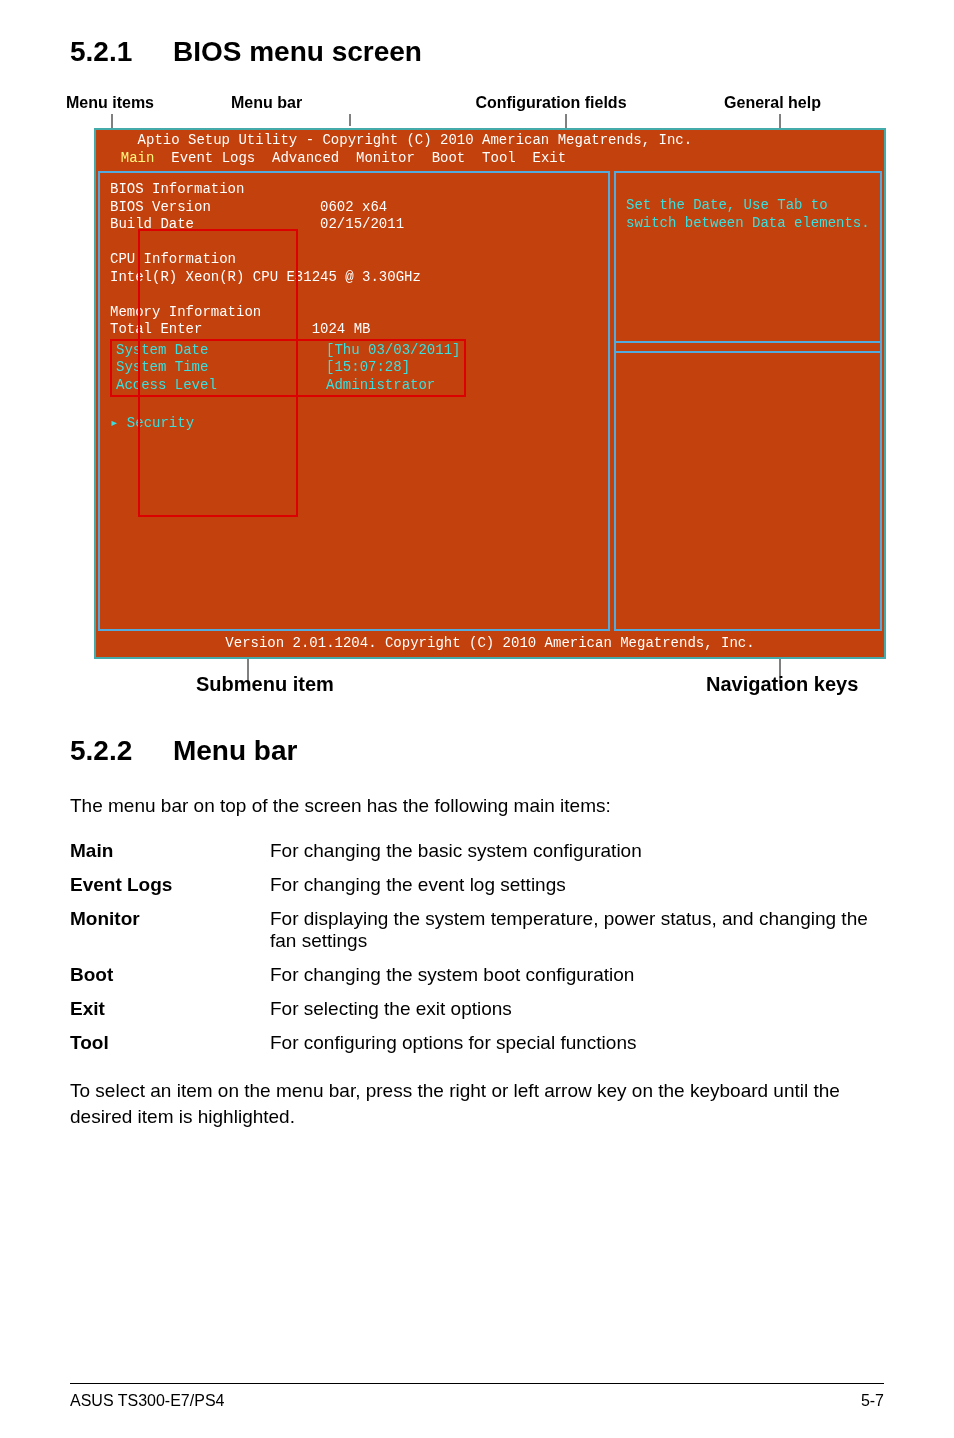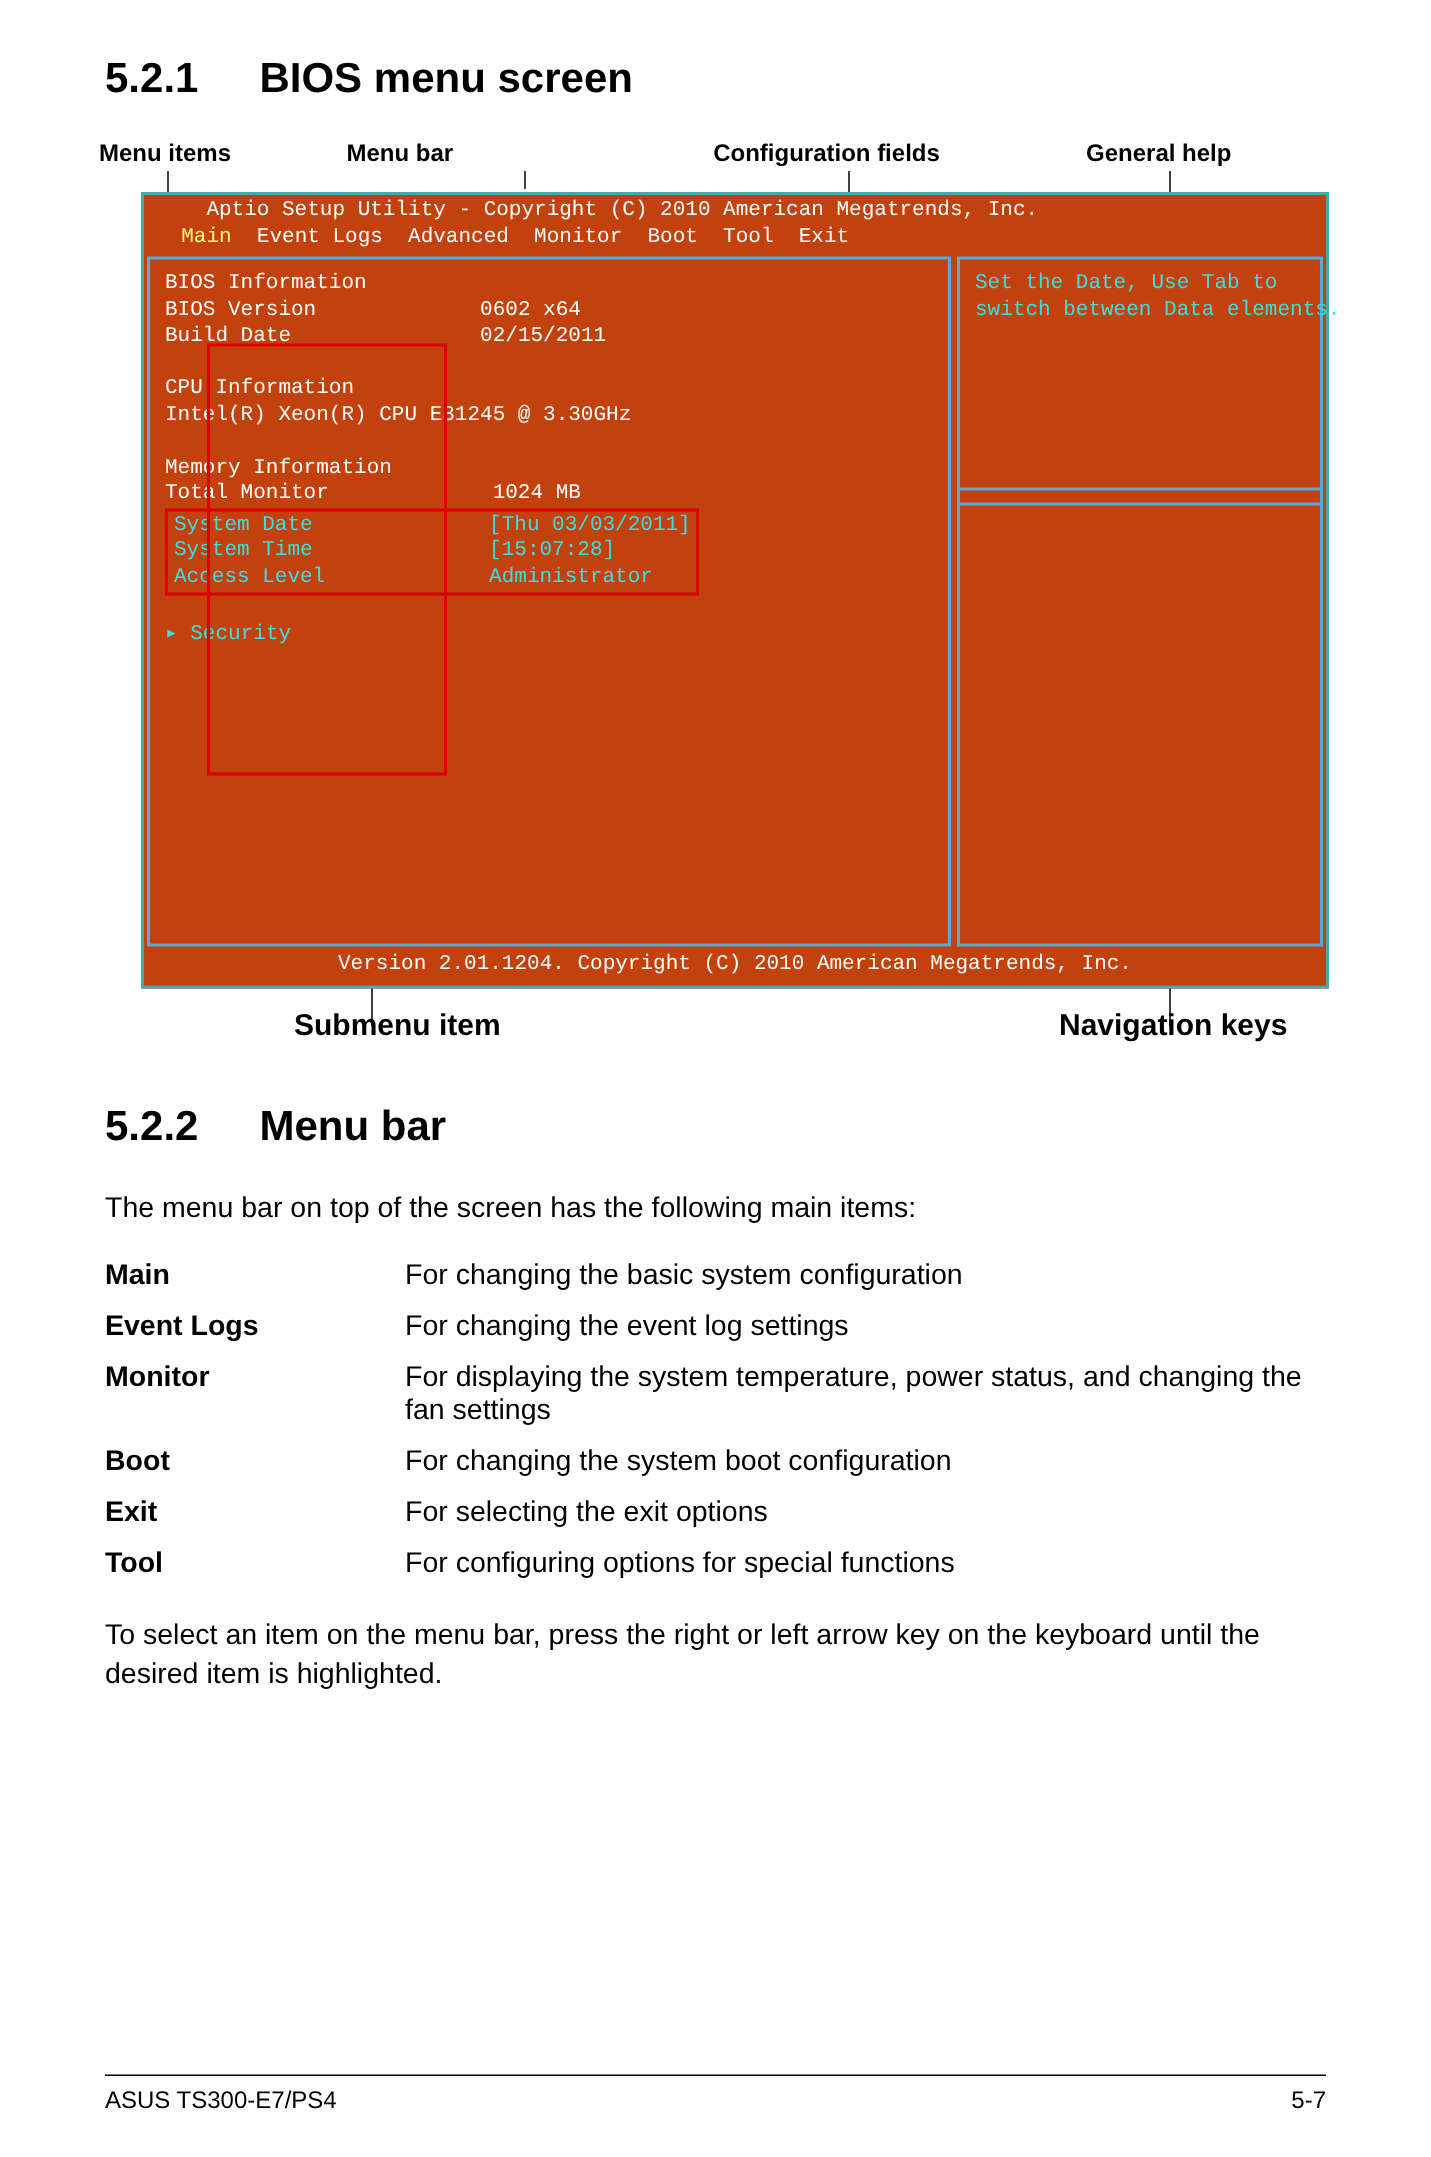--- a/index.html
+++ b/index.html
@@ -17,21 +17,21 @@
   .lbl-conf     { width: 220px; text-align: center; }
   .lbl-genhelp  { flex: 1; text-align: center; }
   .pointer-line { stroke: #000; stroke-width: 1; }
 
   .bios-box { position: relative; background: #c2410c; color: #fff; font-family: "Courier New", monospace; font-size: 14px; line-height: 1.25; border: 2px solid #4aa; width: 792px; margin-left: 28px; }
   .bios-header { white-space: pre; padding: 2px 8px 0 8px; color: #fff; }
   .bios-tabs { padding: 0 8px 2px 8px; white-space: pre; color: #fff; }
   .bios-tabs .active { color: #fff880; }
   .bios-body { display: flex; }
   .bios-left { flex: 1; border: 2px solid #5ad; margin: 2px; padding: 8px 10px; min-height: 460px; position: relative; }
-  .bios-right { width: 244px; border: 2px solid #5ad; margin: 2px; padding: 8px 10px; display: flex; flex-direction: column; }
+  .bios-right { width: 268px; border: 2px solid #5ad; margin: 2px; padding: 24px 10px; display: flex; flex-direction: column; }
   .bios-left pre, .bios-right pre { font-family: inherit; white-space: pre; }
   .cyan { color: #38e0e0; }
   .white { color: #fff; }
 
   .conf-field-box { border: 2px solid #d00; padding: 1px 4px; display: inline-block; }
 
   .help-top { color: #38e0e0; min-height: 140px; }
   .help-nav { color: #38e0e0; border-top: 0; margin-top: 4px; }
   .bios-right .divider { border-top: 2px solid #5ad; margin: 4px -10px; }
   .bios-footer { text-align: center; padding: 2px 0 4px; white-space: pre; }
@@ -86,21 +86,21 @@
       <div class="bios-body">
         <div class="bios-left">
 <pre class="white"><span>BIOS Information</span>
 <span>BIOS Version</span>             <span>0602 x64</span>
 <span>Build Date</span>               <span>02/15/2011</span>
 
 <span>CPU Information</span>
 <span>Intel(R) Xeon(R) CPU E31245 @ 3.30GHz</span>
 
 <span>Memory Information</span>
-<span>Total Monitor</span>             <span>1024 MB</span></pre>
+<span>Total Enter</span>             <span>1024 MB</span></pre>
 <pre class="cyan"><span class="conf-field-box"><span>System Date</span>              <span>[Thu 03/03/2011]</span>
 <span>System Time</span>              <span>[15:07:28]</span>
 <span>Access Level</span>             <span>Administrator</span></span>
 
 <span>▸</span> <span>Security</span></pre>
           <div class="menuitems-outline"></div>
         </div>
 
         <div class="bios-right">
           <pre class="help-top">Set the Date, Use Tab to

